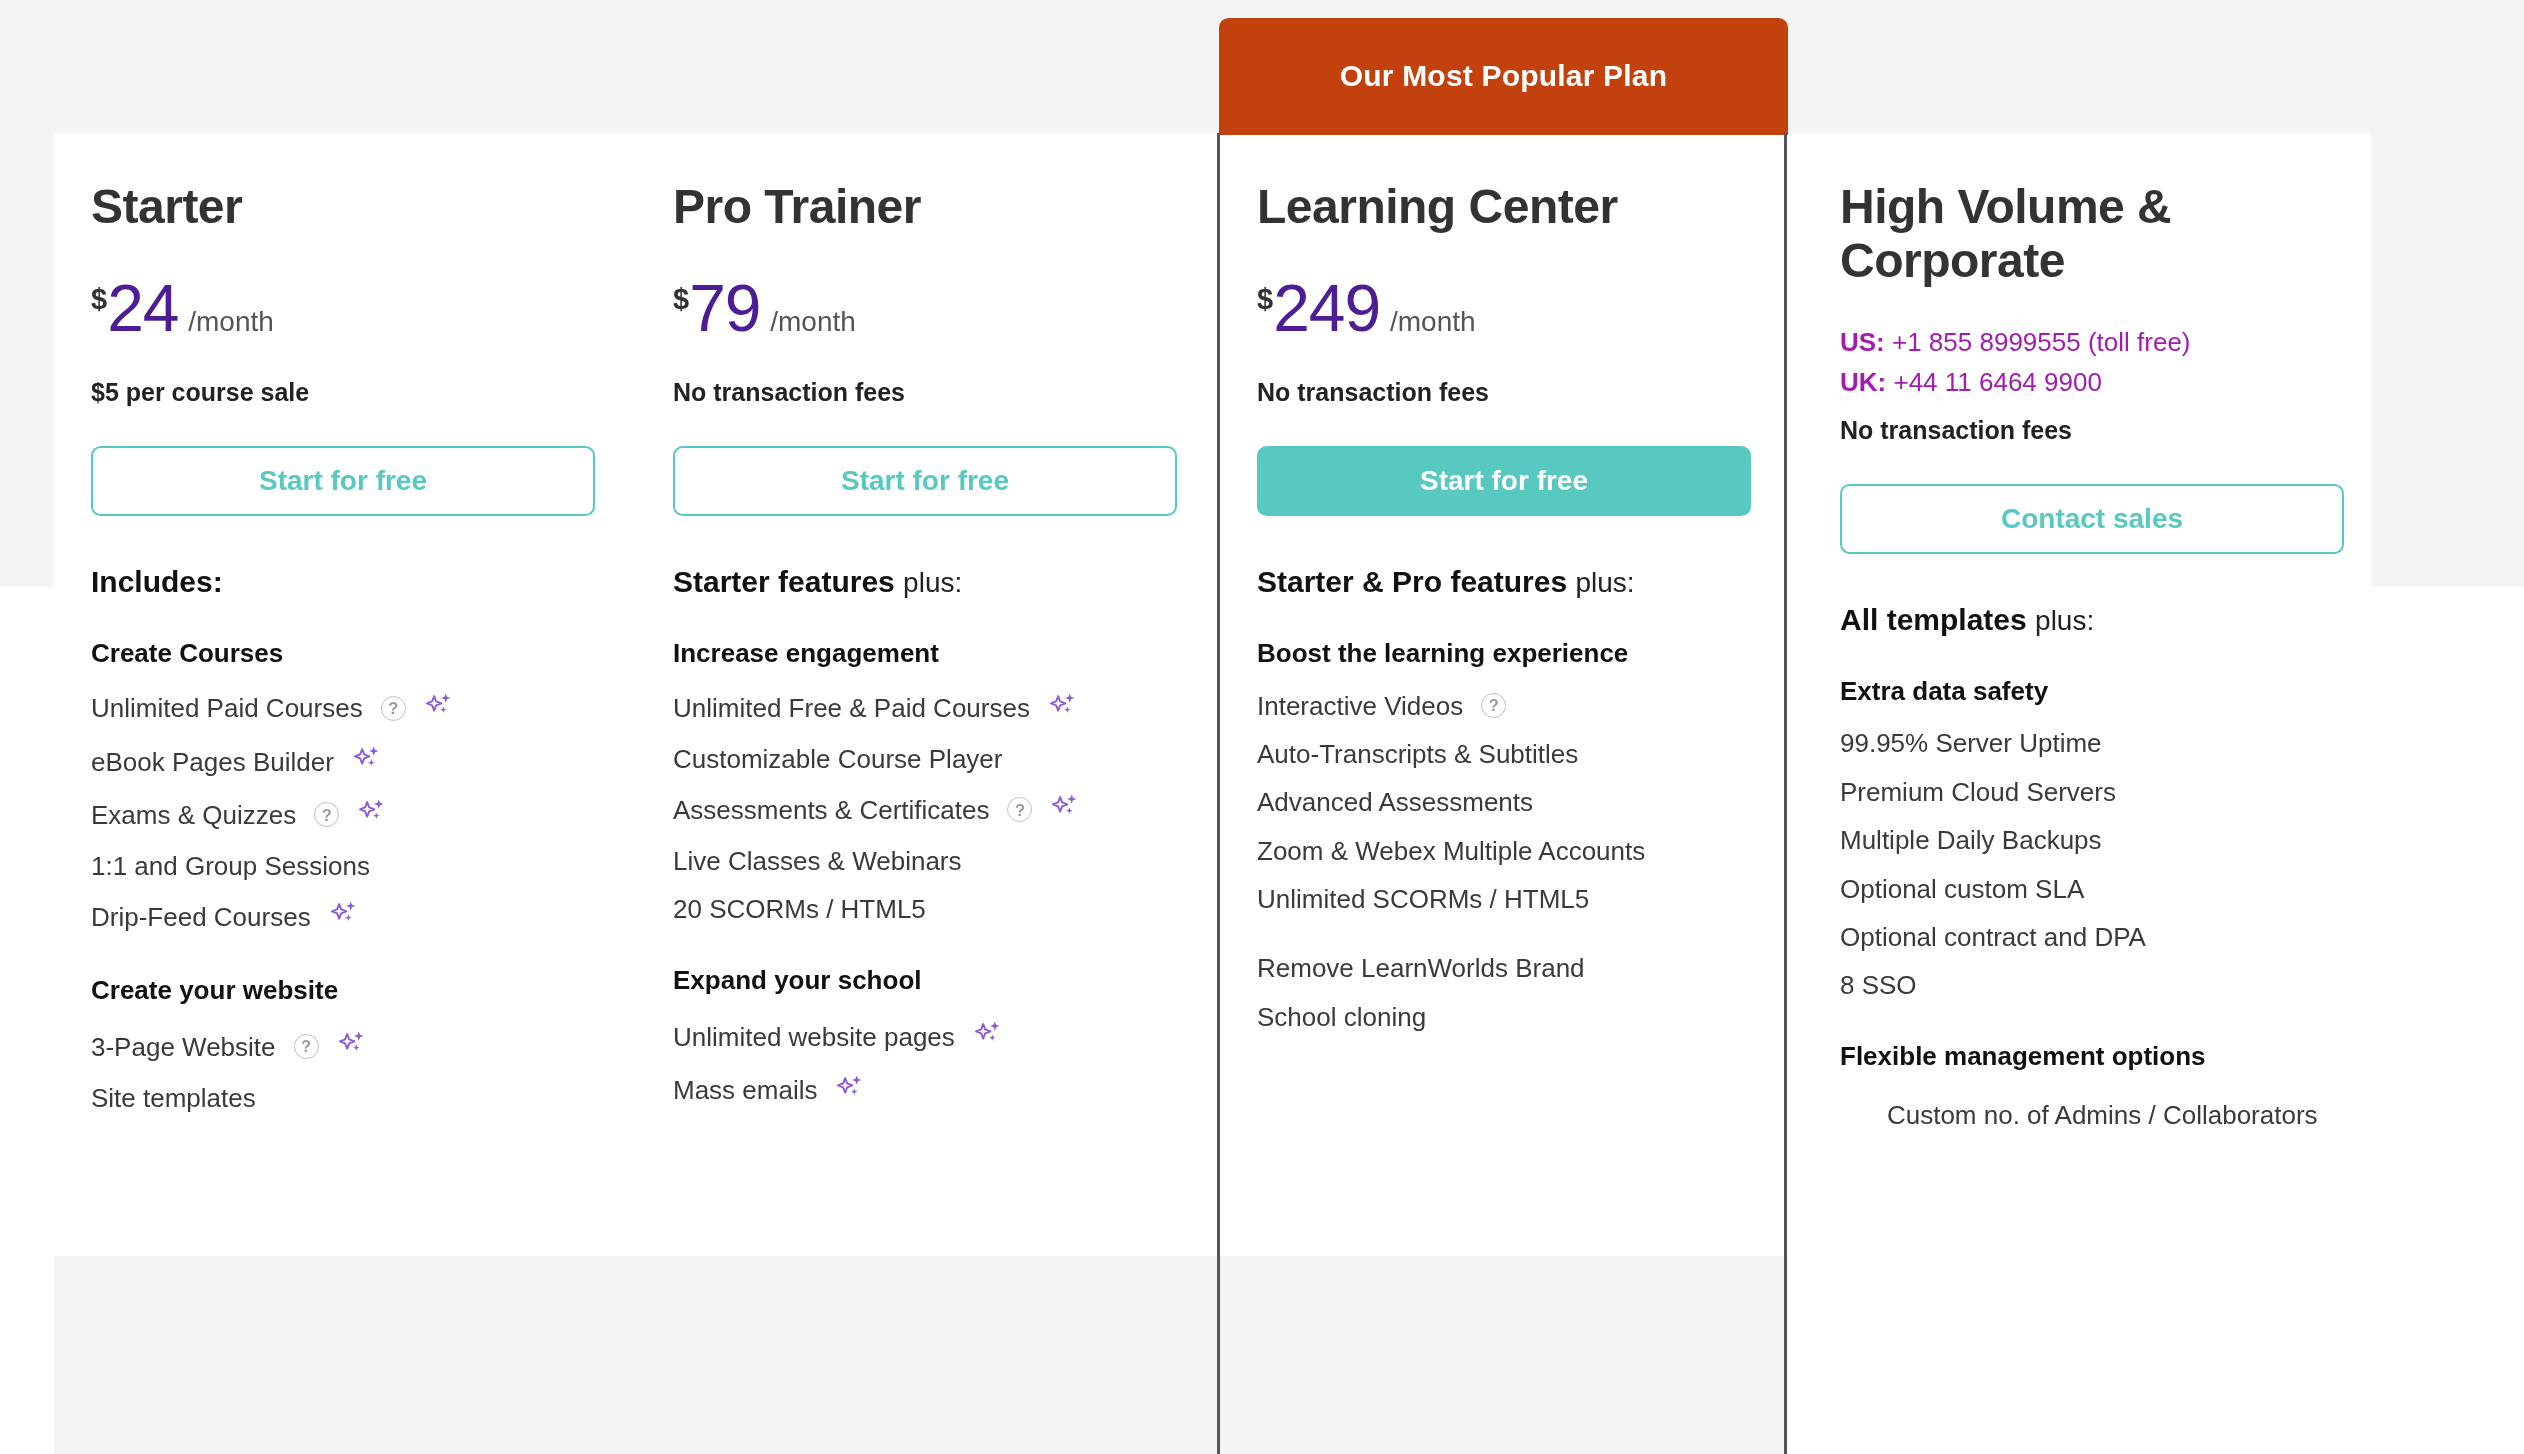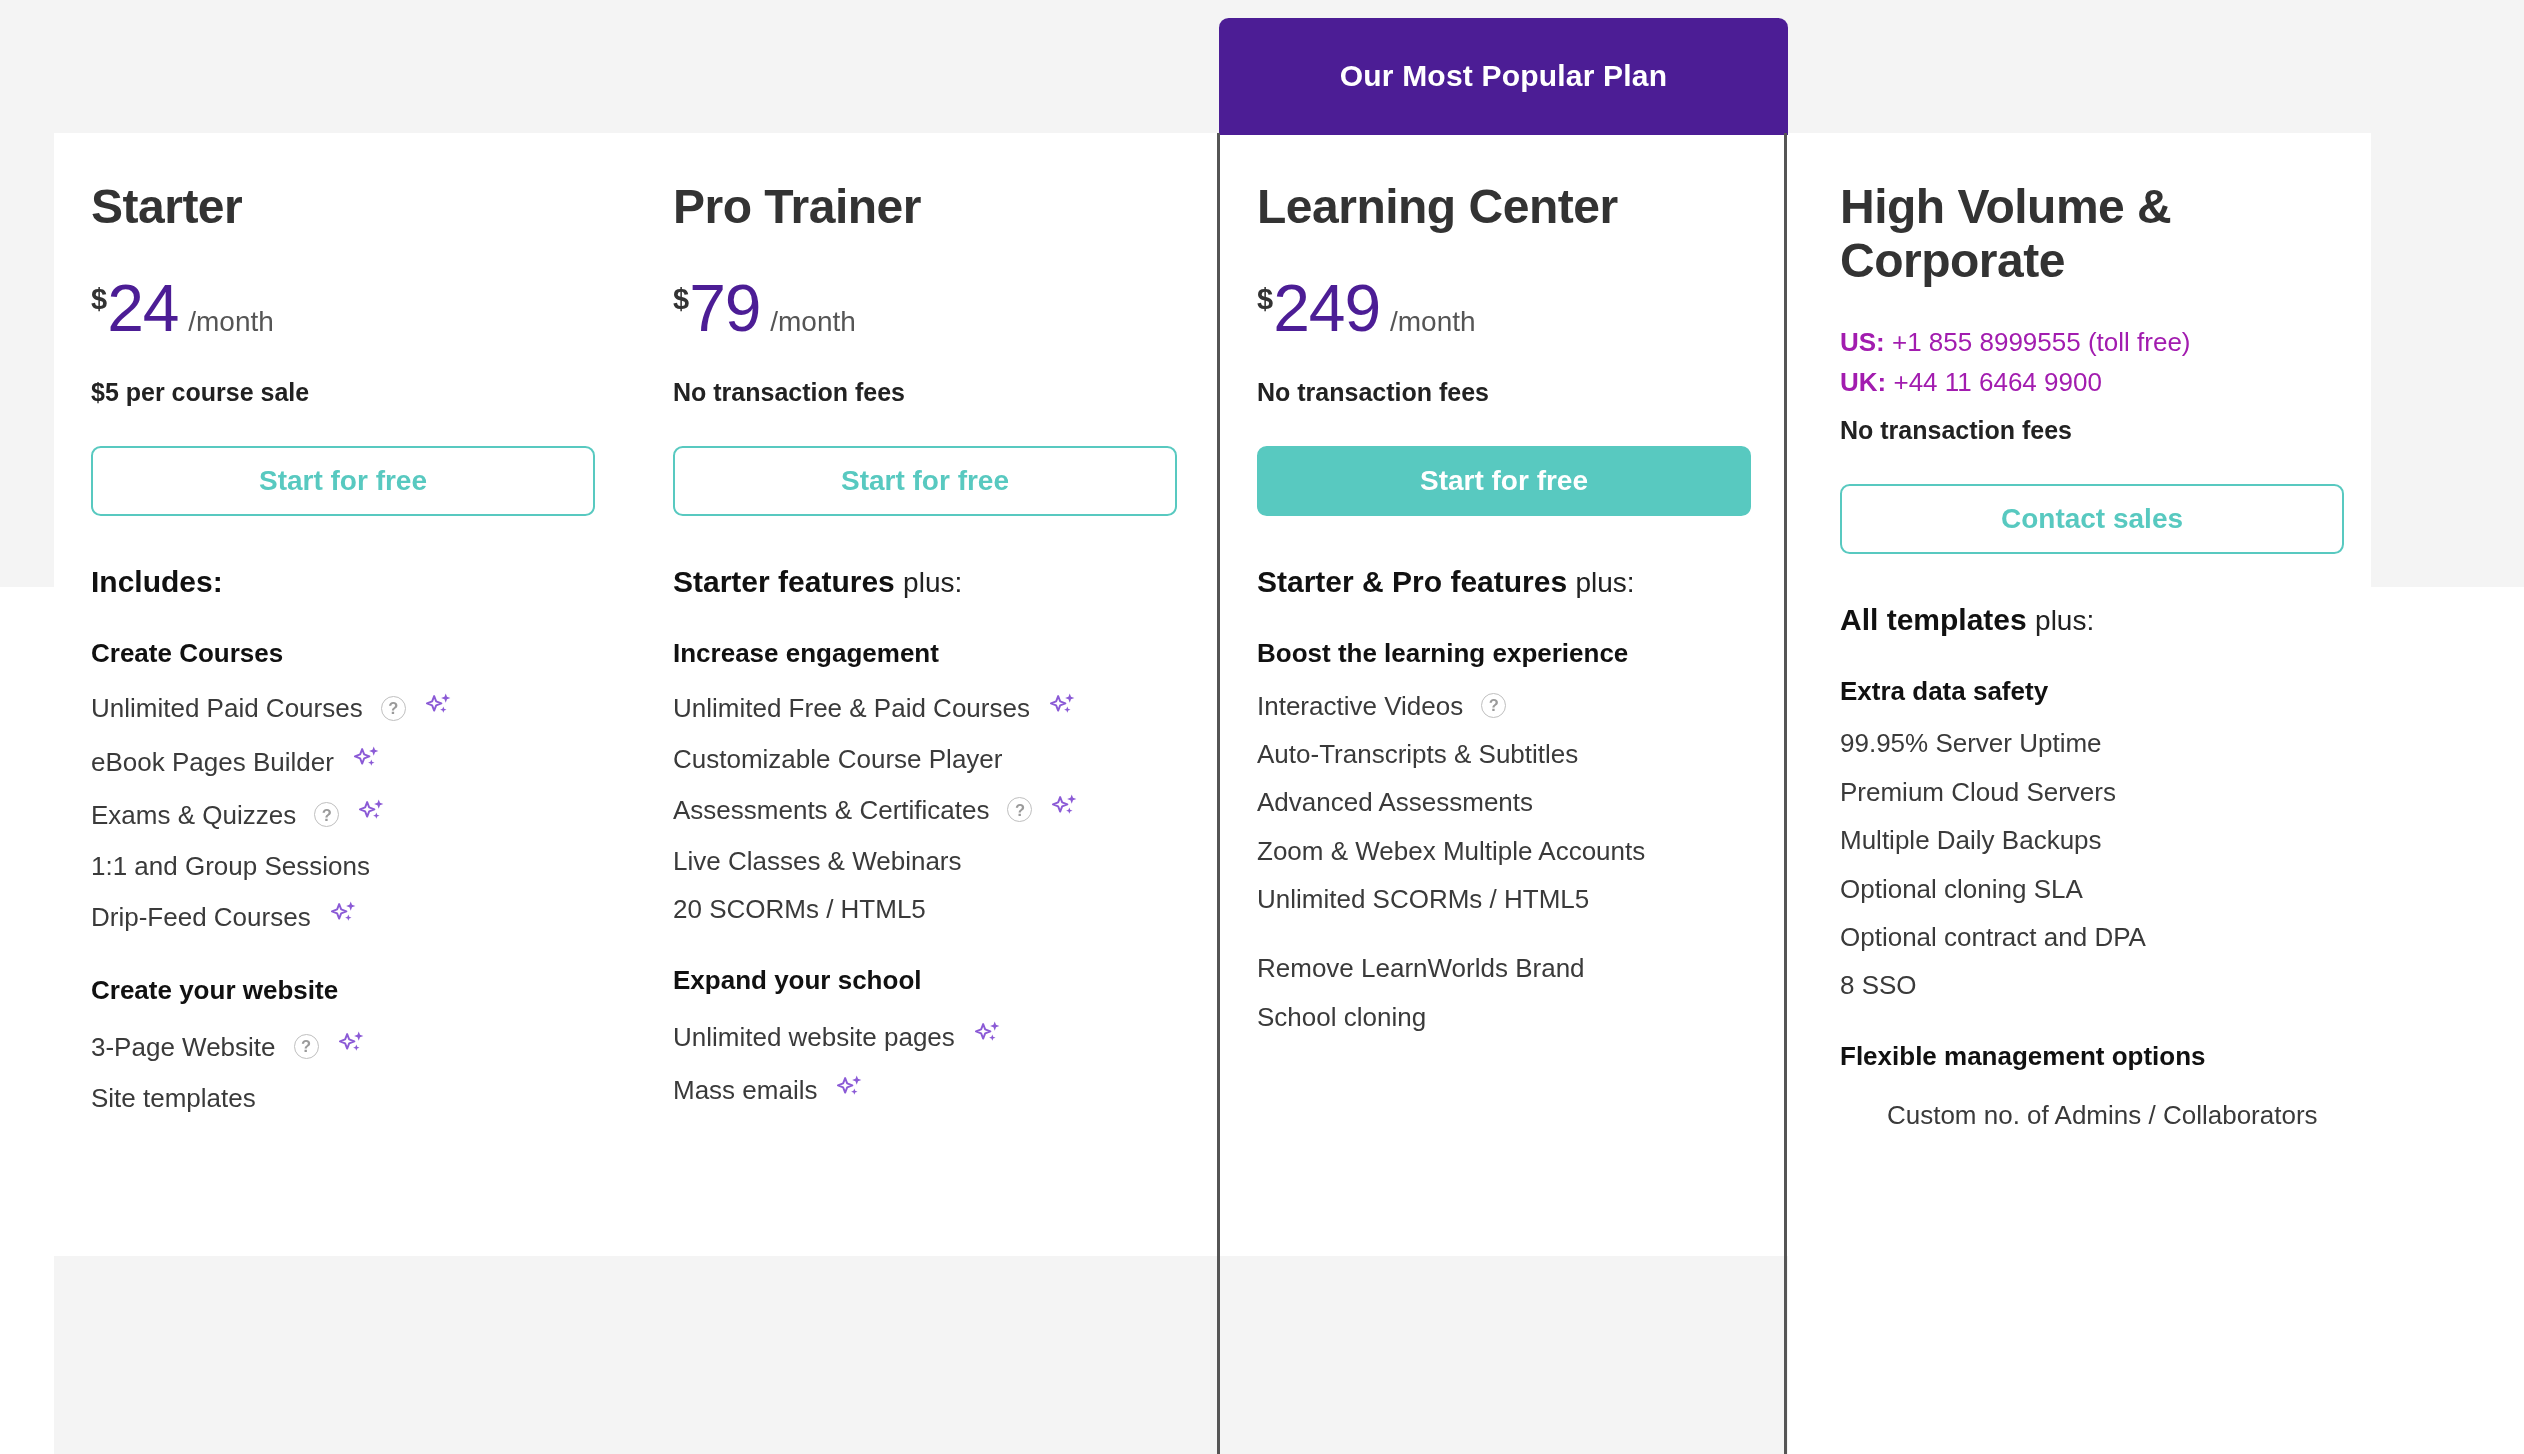--- a/index.html
+++ b/index.html
@@ -24,21 +24,21 @@
 
   
   .bottom-gray {
     position: absolute; left: 54px; top: 1256px;
     width: 1734px; height: 199px; background: #f4f4f4;
   }
 
   
   .popular-banner {
     position: absolute; left: 1219px; top: 17.5px; width: 569px; height: 117px;
-    background: #4c1d95; border-radius: 9.7px 9.7px 0 0;
+    background: #c2410c; border-radius: 9.7px 9.7px 0 0;
     display: flex; align-items: center; justify-content: center;
   }
   .popular-banner span {
     color: #ffffff; font-size: 30px; font-weight: 700; letter-spacing: 0.2px;
   }
 
   
   .highlight-left {
     position: absolute; left: 1217px; top: 133px; width: 2.9px; height: 1321px;
     background: #555555;
@@ -334,21 +334,21 @@
             <div class="feat">
               <span class="feat-text">99.95% Server Uptime</span>
             </div>
             <div class="feat">
               <span class="feat-text">Premium Cloud Servers</span>
             </div>
             <div class="feat">
               <span class="feat-text">Multiple Daily Backups</span>
             </div>
             <div class="feat">
-              <span class="feat-text">Optional cloning SLA</span>
+              <span class="feat-text">Optional custom SLA</span>
             </div>
             <div class="feat">
               <span class="feat-text">Optional contract and DPA</span>
             </div>
             <div class="feat">
               <span class="feat-text">8 SSO</span>
             </div>
           </div>
           <div class="bottom-group">
             <div class="group-title">Flexible management options</div>

